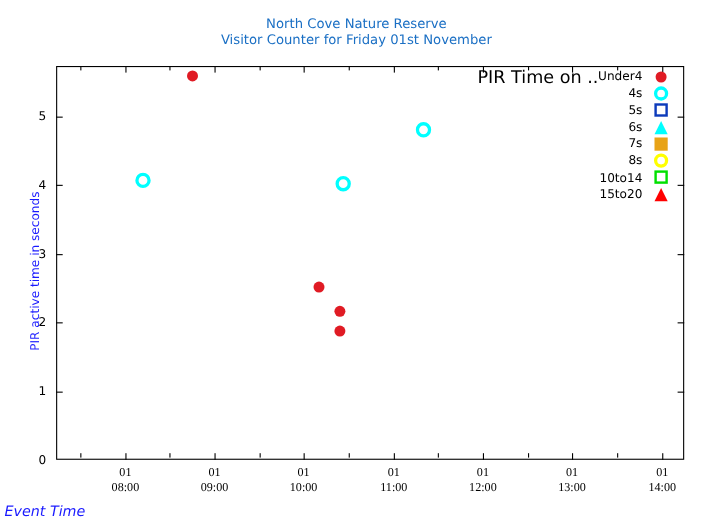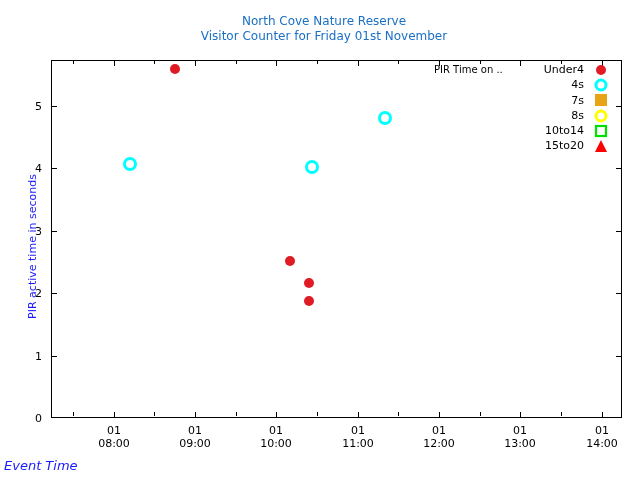--- a/index.html
+++ b/index.html
@@ -29,42 +29,42 @@
 
   .xtick-mark{position:absolute;top:412px;width:1px;height:6px;background:#000;}
   .xtick-mark.minor{top:412px;height:4px;}
   .xtick-mark.top{top:60px;height:6px;}
   .xtick-mark.topminor{top:60px;height:4px;}
 
   .xlab{
     position:absolute;top:424px;color:#000;font-size:11px;line-height:13px;
     text-align:center;width:80px;transform:translateX(-50%);
   }
-  .xlab span{display:block;}
+  .xlab span{display:block;font-family:Liberation Serif, serif;}
 
   .axis-title-x{
     position:absolute;left:0;top:458px;width:640px;
     color:#1a1aff;font-size:13px;font-style:italic;
   }
   .axis-title-y{
     position:absolute;color:#1a1aff;font-size:11px;white-space:nowrap;
     left:-62px;top:240px;width:180px;text-align:center;
     transform:rotate(-90deg);transform-origin:center center;
   }
 
   .legend{
     position:absolute;left:424px;top:62px;width:190px;
     font-size:11px;color:#000;
   }
   .legend-row{
     position:relative;height:15.3px;line-height:15.3px;
     text-align:right;padding-right:34px;white-space:nowrap;
   }
   .legend-title{
-    position:absolute;left:6px;top:0;font-size:10px;color:#000;line-height:15.3px;
+    position:absolute;left:6px;top:0;font-size:16px;color:#000;line-height:15.3px;
   }
   .legend-sym{
     position:absolute;right:4px;top:50%;width:26px;height:16px;
     transform:translateY(-50%);
   }
   .legend-sym svg{position:absolute;left:50%;top:50%;transform:translate(-50%,-50%);}
 
   .pt{position:absolute;transform:translate(-50%,-50%);}
   .pt svg{display:block;}
 </style>
@@ -173,20 +173,36 @@
     </div>
     <div class="legend-row">
       <span>4s</span>
       <span class="legend-sym">
           <svg width="14" height="14">
             <circle cx="7" cy="7" r="5" fill="none" stroke="#00ffff" stroke-width="3"></circle>
           </svg>
         </span>
     </div>
     <div class="legend-row">
+      <span>5s</span>
+      <span class="legend-sym">
+          <svg width="14" height="14">
+            <rect x="2" y="2" width="10" height="10" fill="none" stroke="#0d3bbb" stroke-width="2.2"></rect>
+          </svg>
+        </span>
+    </div>
+    <div class="legend-row">
+      <span>6s</span>
+      <span class="legend-sym">
+          <svg width="14" height="14">
+            <polygon points="7,1 13,13 1,13" fill="#00ffff"></polygon>
+          </svg>
+        </span>
+    </div>
+    <div class="legend-row">
       <span>7s</span>
       <span class="legend-sym">
           <svg width="14" height="14">
             <rect x="1" y="1" width="12" height="12" fill="#e8a317"></rect>
           </svg>
         </span>
     </div>
     <div class="legend-row">
       <span>8s</span>
       <span class="legend-sym">

